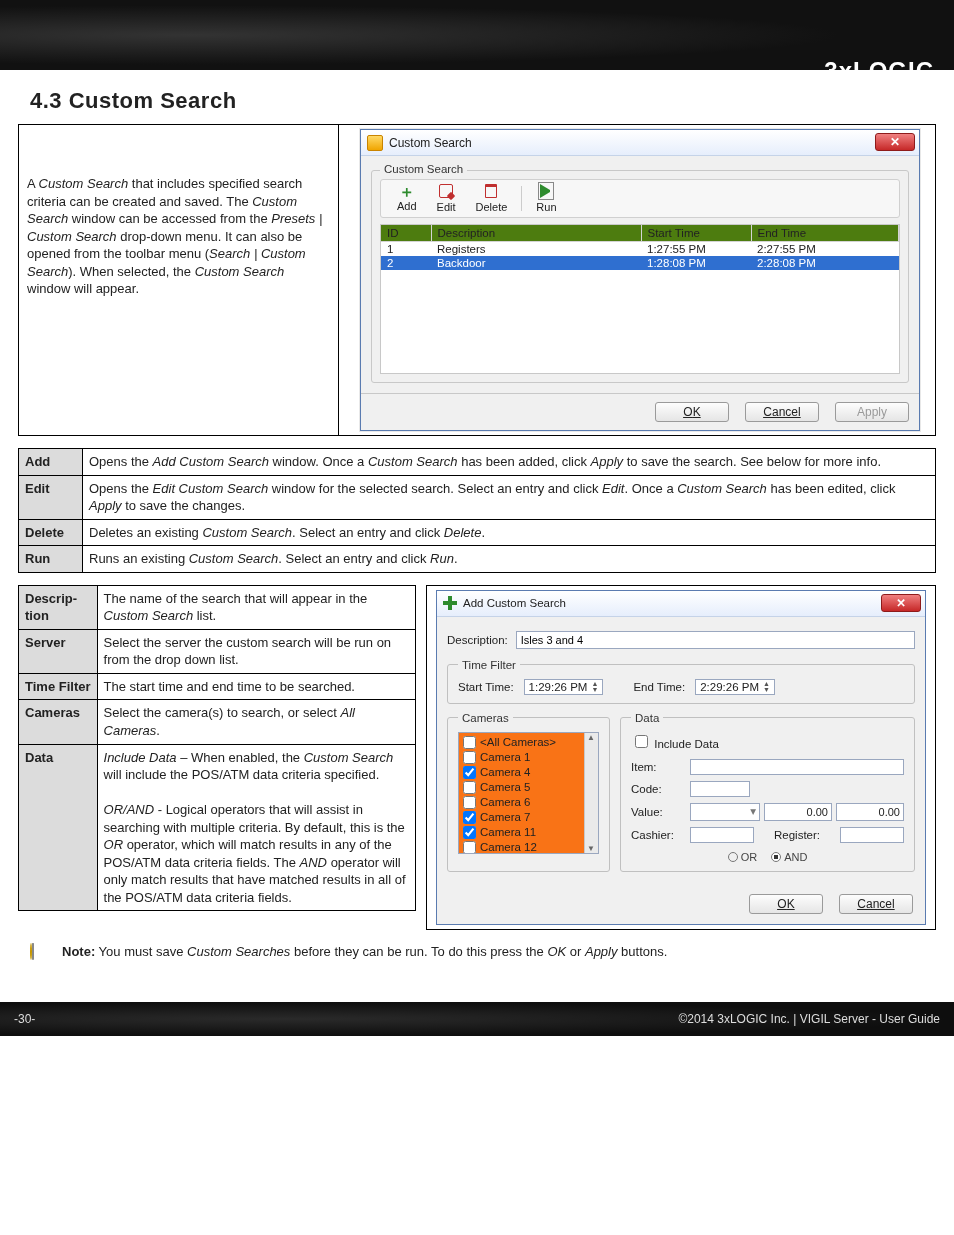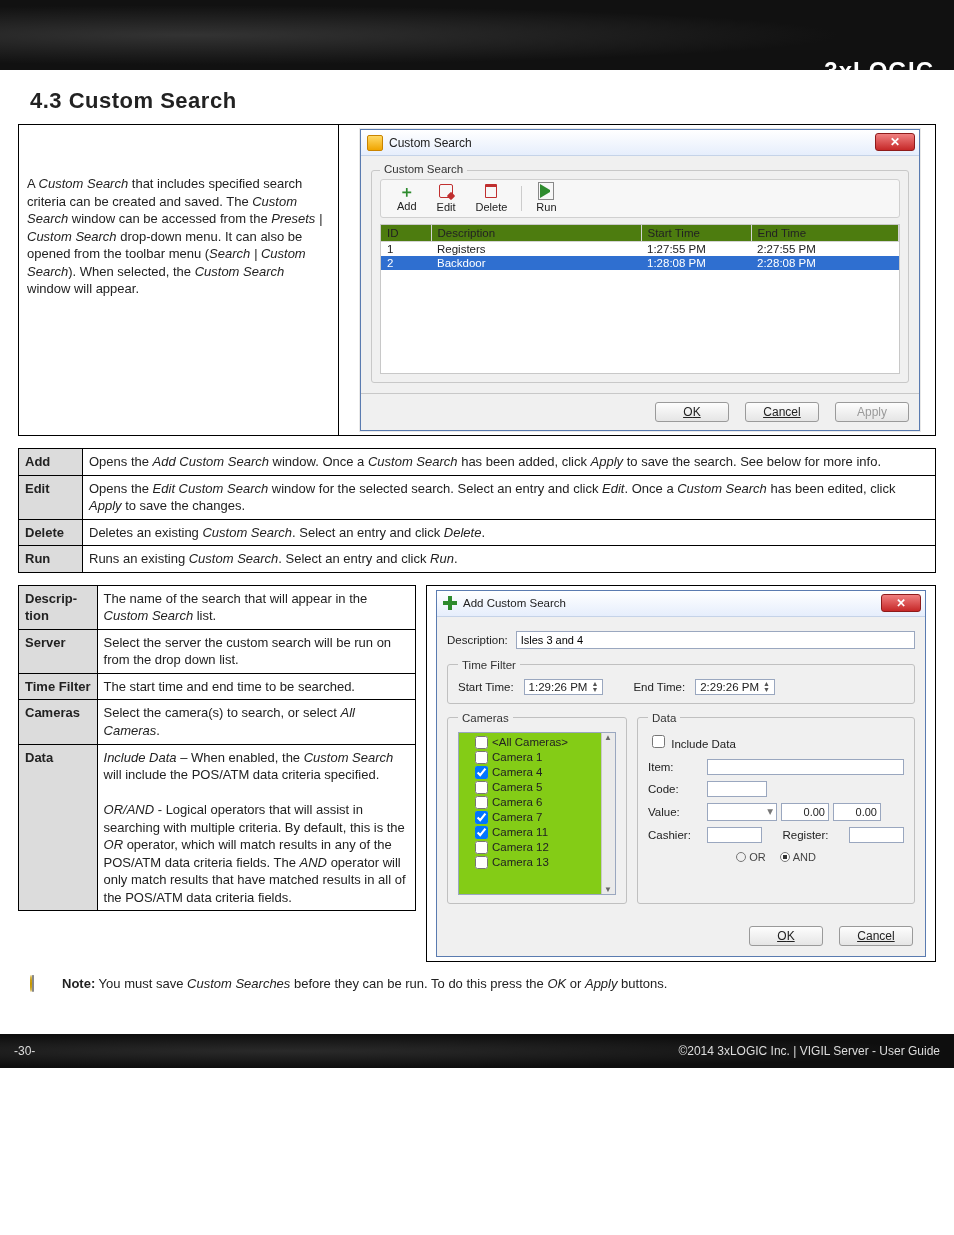--- a/index.html
+++ b/index.html
@@ -240,35 +240,35 @@
   .tf-row { display:flex;align-items:center;gap:10px;}
   .tf-row .spin {
     display:flex;align-items:center;border:1px solid #9aa7bf;background:#fff;padding:1px 4px;
   }
   .tf-row .spin .arrows{display:flex;flex-direction:column;margin-left:4px;font-size:7px;line-height:6px;color:#555;}
   .cam-data { display:flex;gap:10px;}
   .cam-box {
     width: 180px;
   }
   .cam-list {
-    border:1px solid #9aa7bf;background:#84cc16;height:163px;overflow:hidden;padding:2px 14px;
+    border:1px solid #9aa7bf;background:#f97316;height:122px;overflow:hidden;padding:2px 2px;
     position:relative;
   }
   .cam-list .sb { position:absolute;right:0;top:0;bottom:0;width:14px;background:#eaeaea;border-left:1px solid #c8c8c8;}
   .cam-list .sb::before{content:"▲";position:absolute;top:0;left:2px;font-size:8px;color:#666;}
   .cam-list .sb::after{content:"▼";position:absolute;bottom:0;left:2px;font-size:8px;color:#666;}
   .cam-item { display:flex;align-items:center;gap:4px;padding:1px 2px;font-size:11.5px;}
   .cam-item input { margin:0;}
   .data-box { flex:1; }
   .data-grid { display:grid;grid-template-columns:55px 1fr;gap:6px 4px;align-items:center;font-size:11.5px;}
   .data-grid input[type=text]{border:1px solid #9aa7bf;padding:1px 2px;width:100%;font-size:11.5px;}
   .val-row { display:flex;gap:4px;}
   .val-row .dd{border:1px solid #9aa7bf;background:#fff;width:70px;height:18px;position:relative;}
   .val-row .dd::after{content:"▾";position:absolute;right:3px;top:0;color:#777;}
-  .val-row .num{border:1px solid #9aa7bf;background:#fff;width:48px;height:18px;text-align:right;padding:0 3px;font-size:11px;line-height:16px;}
+  .val-row .num{border:1px solid #9aa7bf;background:#fff;width:68px;height:18px;text-align:right;padding:0 3px;font-size:11px;line-height:16px;}
   .cash-row{display:flex;gap:20px;align-items:center;}
   .cash-row input{width:60px;border:1px solid #9aa7bf;padding:1px 2px;font-size:11px;}
   .orand { display:flex;gap:14px;justify-content:center;margin-top:8px;font-size:11px;color:#444;}
   .orand .r{display:flex;align-items:center;gap:3px;}
   .orand .r .dot{width:10px;height:10px;border:1px solid #777;border-radius:50%;display:inline-block;}
   .orand .r.sel .dot{background:radial-gradient(circle,#333 0 40%,#fff 45%);}
   .acs-footer{display:flex;justify-content:flex-end;gap:16px;padding:6px 12px 10px;}
 
   .note-row {
     margin: 14px 6px 8px 12px;

